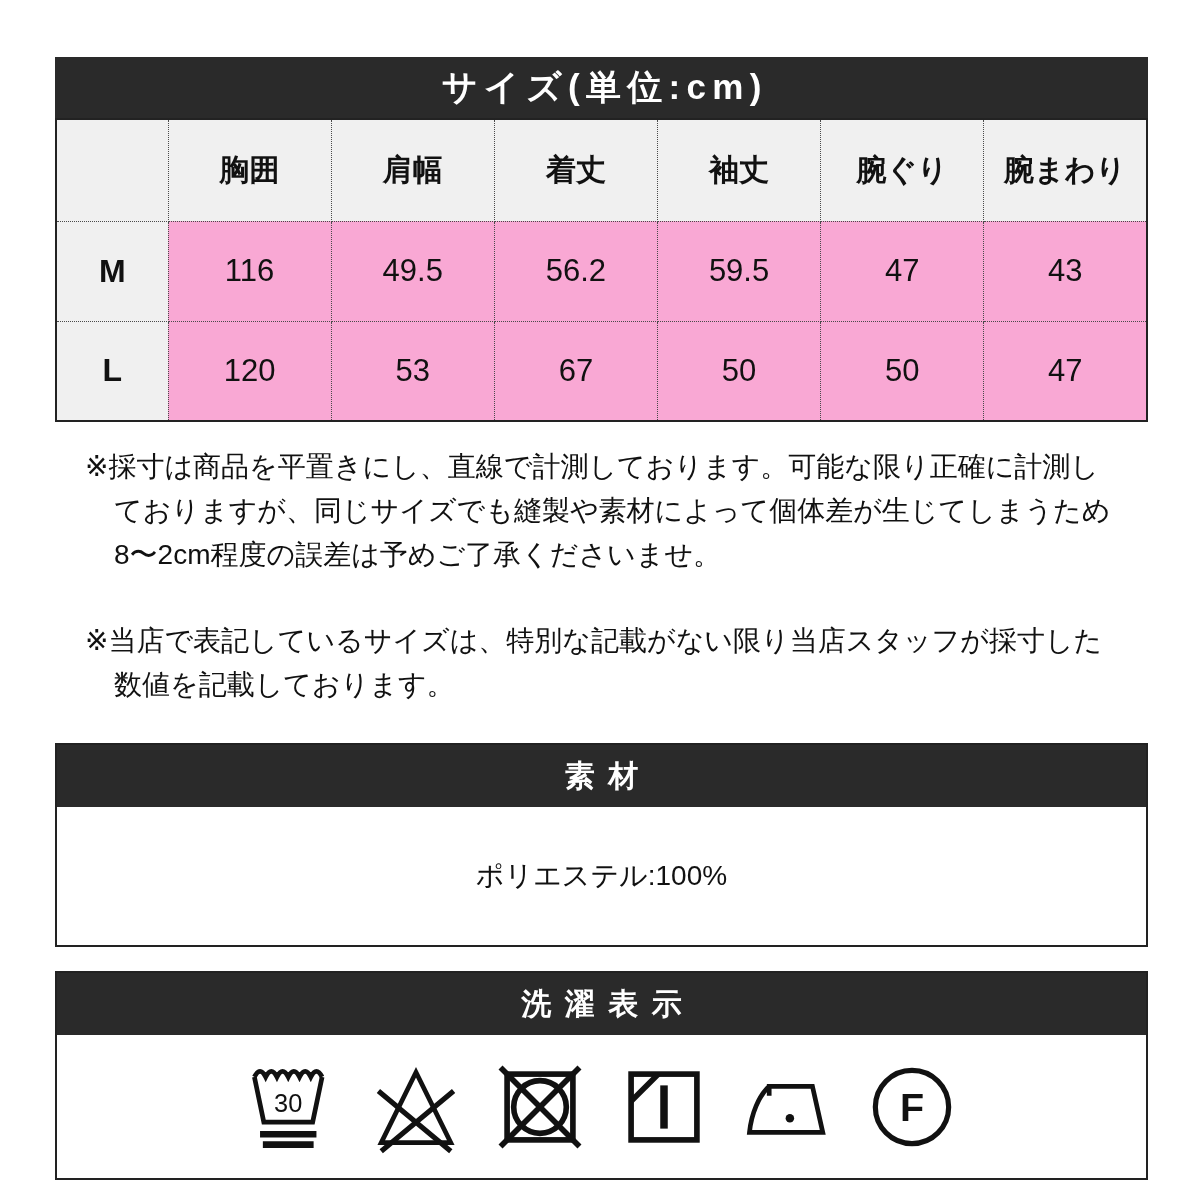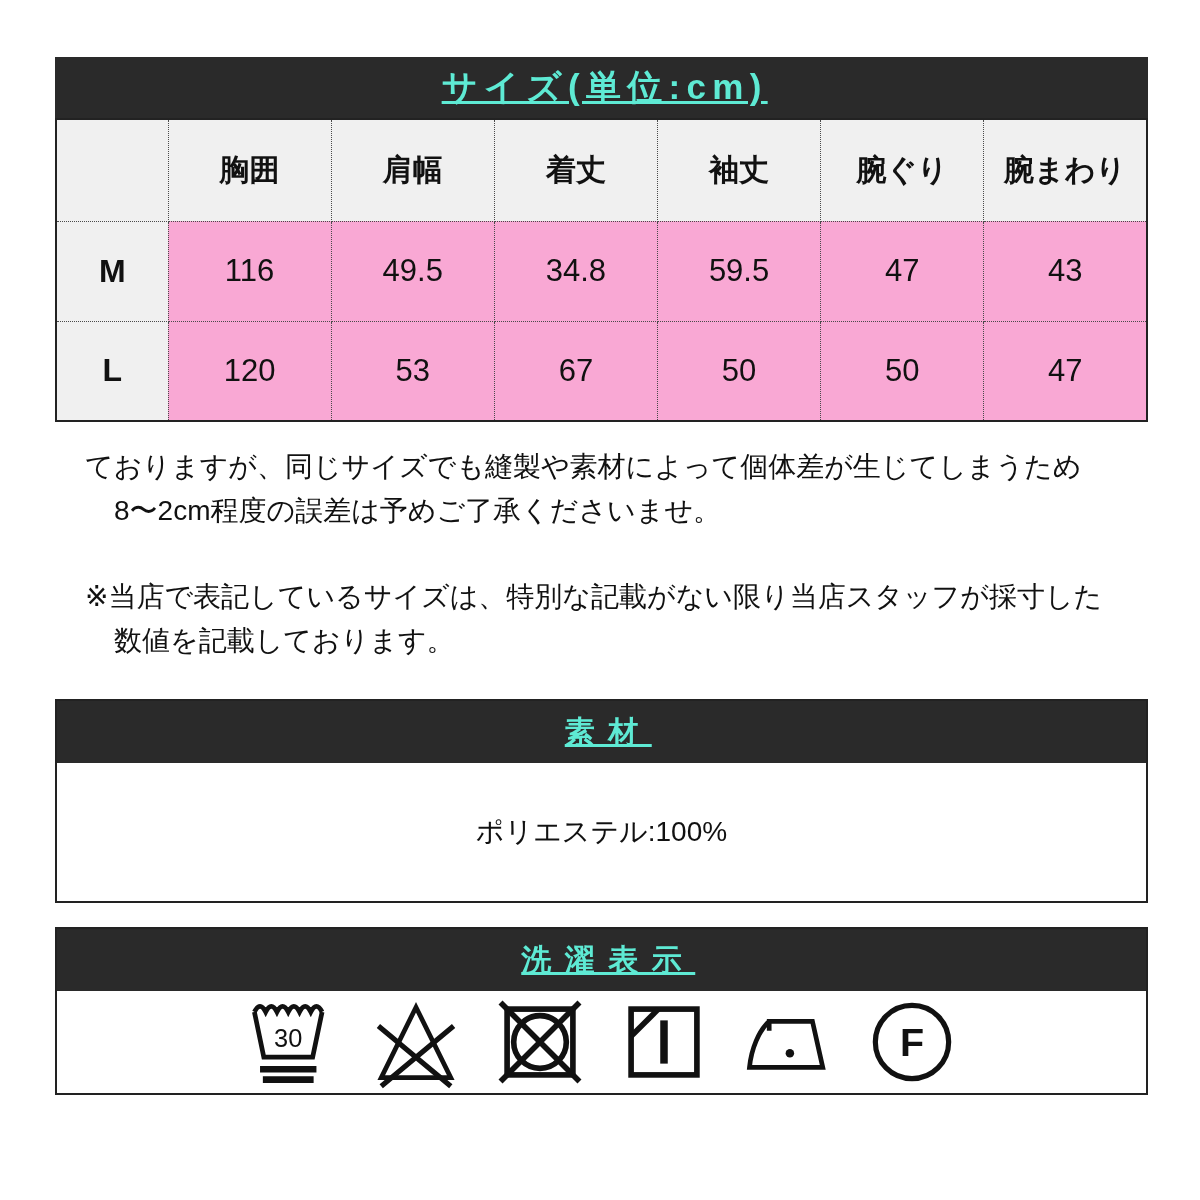--- a/index.html
+++ b/index.html
@@ -13,26 +13,25 @@
   }
   .content {
     position: absolute;
     left: 55px; top: 57px;
     width: 1093px;
   }
 
   
   .bar {
     background: #2a2a2a;
-    color: #5eead4;
+    color: #ffffff;
     display: flex;
     align-items: center;
     justify-content: center;
     font-weight: bold;
-    text-decoration: underline;
   }
   .size-title-bar {
     height: 61px;
     font-size: 35px;
     letter-spacing: 0.18em;
     padding-left: 0.18em;
   }
   .sub-bar {
     height: 62px;
     font-size: 30px;
@@ -85,21 +84,21 @@
   .material-box { margin-top: 36px; }
   .material-body {
     height: 138px;
     display: flex;
     align-items: center;
     justify-content: center;
     font-size: 28px;
   }
   .care-box { margin-top: 24px; }
   .care-body {
-    height: 102px;
+    height: 143px;
     display: flex;
     align-items: center;
     justify-content: center;
     gap: 30px;
   }
   .care-icon { display: block; }
   .care-icon text {
     font-family: "Liberation Sans", "DejaVu Sans", sans-serif;
     fill: #111;
   }
@@ -130,40 +129,41 @@
           <th>袖丈</th>
           <th>腕ぐり</th>
           <th>腕まわり</th>
         </tr>
       </thead>
       <tbody>
         <tr>
           <th>M</th>
           <td>116</td>
           <td>49.5</td>
-          <td>34.8</td>
+          <td>56.2</td>
           <td>59.5</td>
           <td>47</td>
           <td>43</td>
         </tr>
         <tr>
           <th>L</th>
           <td>120</td>
           <td>53</td>
           <td>67</td>
           <td>50</td>
           <td>50</td>
           <td>47</td>
         </tr>
       </tbody>
     </table>
   </section>
 
   <section class="notes">
     <div class="note">
+      <div class="note-line">※採寸は商品を平置きにし、直線で計測しております。可能な限り正確に計測し</div>
       <div class="note-line">ておりますが、同じサイズでも縫製や素材によって個体差が生じてしまうため</div>
       <div class="note-line">8〜2cm程度の誤差は予めご了承くださいませ。</div>
     </div>
     <div class="note">
       <div class="note-line">※当店で表記しているサイズは、特別な記載がない限り当店スタッフが採寸した</div>
       <div class="note-line">数値を記載しております。</div>
     </div>
   </section>
 
   <section class="framed-box material-box">

